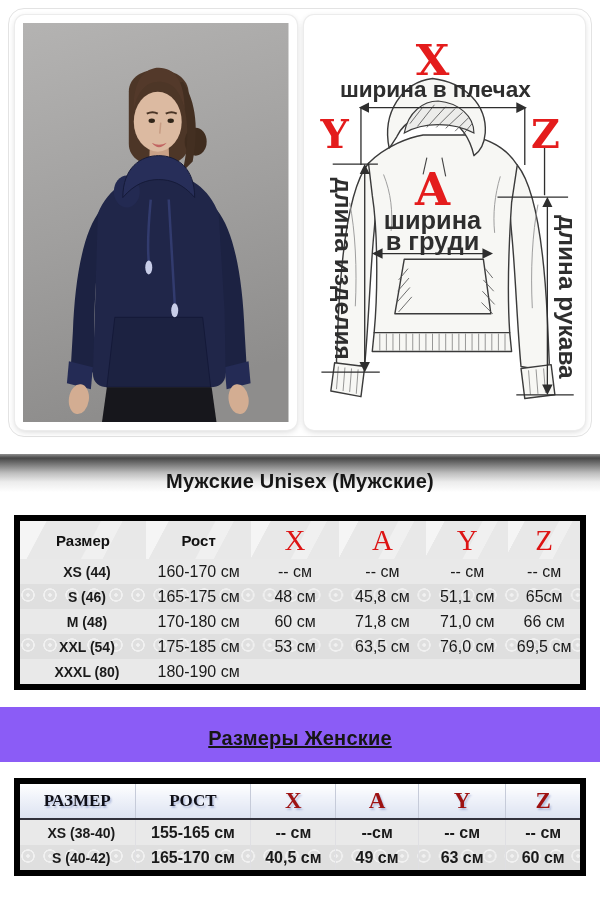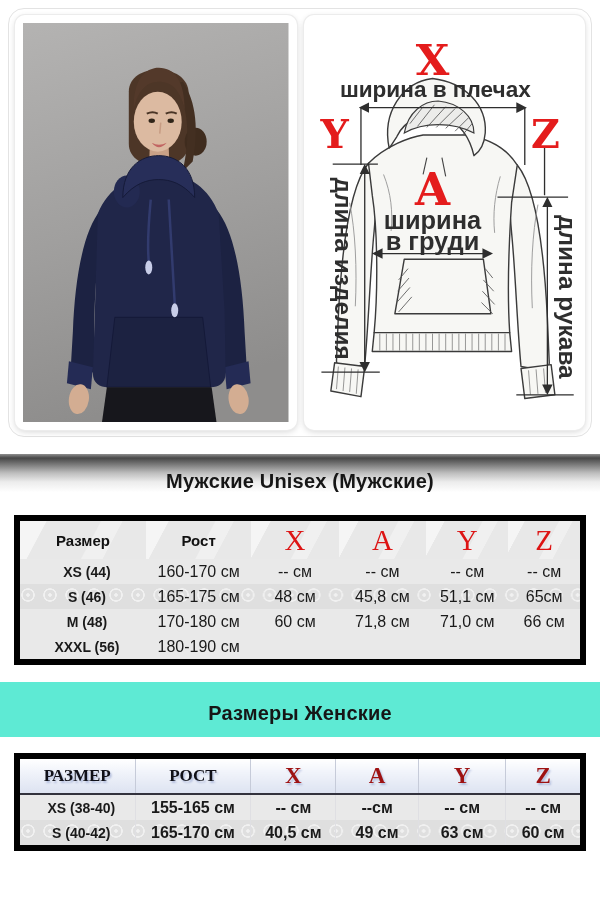--- a/index.html
+++ b/index.html
@@ -22,21 +22,21 @@
   .img-card svg{display:block;width:100%;height:100%;}
   
   .section-title{
     text-align:center;font-weight:700;font-size:20px;color:#161616;
     letter-spacing:.2px;
   }
   .title-unisex{
     padding:16px 0 6px;
     background:linear-gradient(180deg,#8f8f8f 0%,#474747 9%,#7c7c7c 24%,#bdbdbd 42%,#ececec 62%,#ffffff 85%);
   }
-  .title-women{padding:20px 0 12px;background:#5eead4;}
+  .title-women{padding:20px 0 12px;background:#8b5cf6;text-decoration:underline;}
   
   table.size-table{
     width:572px;margin:0 auto;border-collapse:collapse;table-layout:fixed;
     border:6px solid #000000;
   }
   .size-table td,.size-table th{padding:0 4px;text-align:center;overflow:hidden;white-space:nowrap;}
   .size-table tbody td{height:25px;font-size:16px;color:#1a1a1a;}
   .size-table tbody td.c-size{text-align:center;padding-left:12px;font-weight:700;font-size:14px;}
   .row-a{background-color:#e9e9e9;}
   .row-b{
@@ -235,22 +235,30 @@
         <td>65см</td>
       </tr>
       <tr class="row-a">
         <td class="c-size">M (48)</td>
         <td>170-180 см</td>
         <td>60 см</td>
         <td>71,8 см</td>
         <td>71,0 см</td>
         <td>66 см</td>
       </tr>
-      <tr class="row-a">
-        <td class="c-size">XXXL (56)</td>
+      <tr class="row-b">
+        <td class="c-size">XXL (54)</td>
+        <td>175-185 см</td>
+        <td>53 см</td>
+        <td>63,5 см</td>
+        <td>76,0 см</td>
+        <td>69,5 см</td>
+      </tr>
+      <tr class="row-a">
+        <td class="c-size">XXXL (80)</td>
         <td>180-190 см</td>
         <td></td>
         <td></td>
         <td></td>
         <td></td>
       </tr>
     </tbody>
 </table>
 
 <h2 class="section-title title-women">Размеры Женские</h2>

